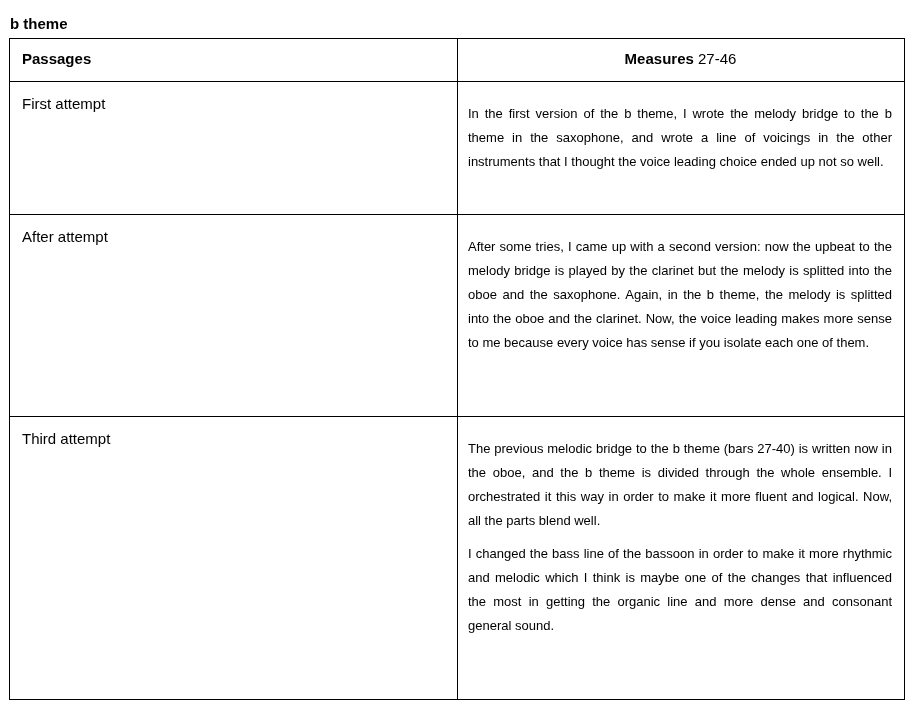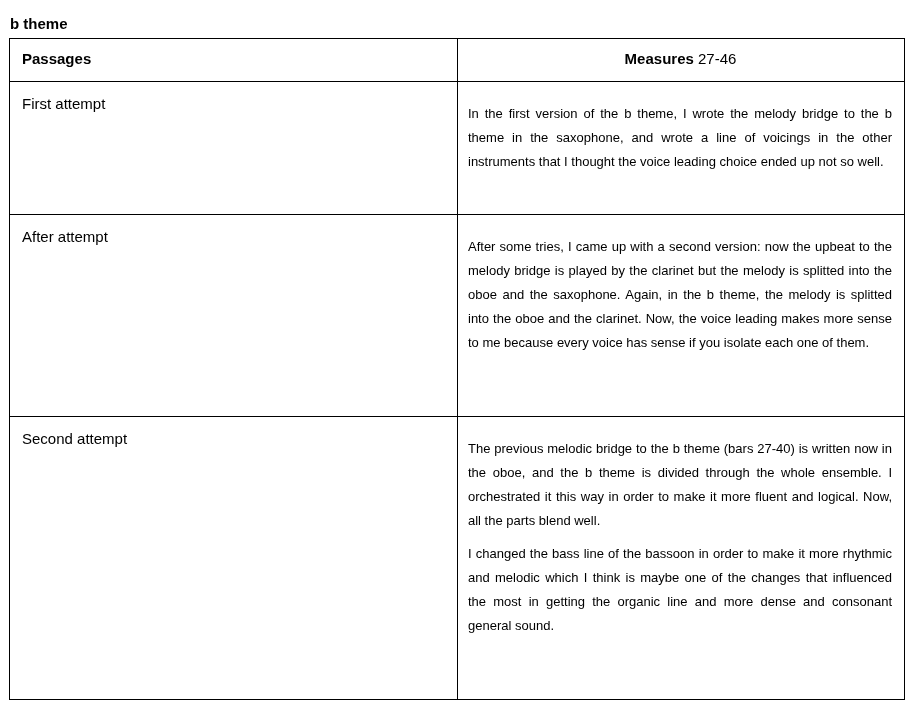--- a/index.html
+++ b/index.html
@@ -110,21 +110,21 @@
           <p>In the first version of the b theme, I wrote the melody bridge to the b theme in the saxophone, and wrote a line of voicings in the other instruments that I thought the voice leading choice ended up not so well.</p>
         </td>
       </tr>
       <tr class="row-2">
         <td class="cell-passage">After attempt</td>
         <td class="cell-desc">
           <p>After some tries, I came up with a second version: now the upbeat to the melody bridge is played by the clarinet but the melody is splitted into the oboe and the saxophone. Again, in the b theme, the melody is splitted into the oboe and the clarinet. Now, the voice leading makes more sense to me because every voice has sense if you isolate each one of them.</p>
         </td>
       </tr>
       <tr class="row-3">
-        <td class="cell-passage">Second attempt</td>
+        <td class="cell-passage">Third attempt</td>
         <td class="cell-desc">
           <p>The previous melodic bridge to the b theme (bars 27-40) is written now in the oboe, and the b theme is divided through the whole ensemble. I orchestrated it this way in order to make it more fluent and logical. Now, all the parts blend well.</p>
           <p>I changed the bass line of the bassoon in order to make it more rhythmic and melodic which I think is maybe one of the changes that influenced the most in getting the organic line and more dense and consonant general sound.</p>
         </td>
       </tr>
     </tbody>
   </table>
 
 </div>
 

